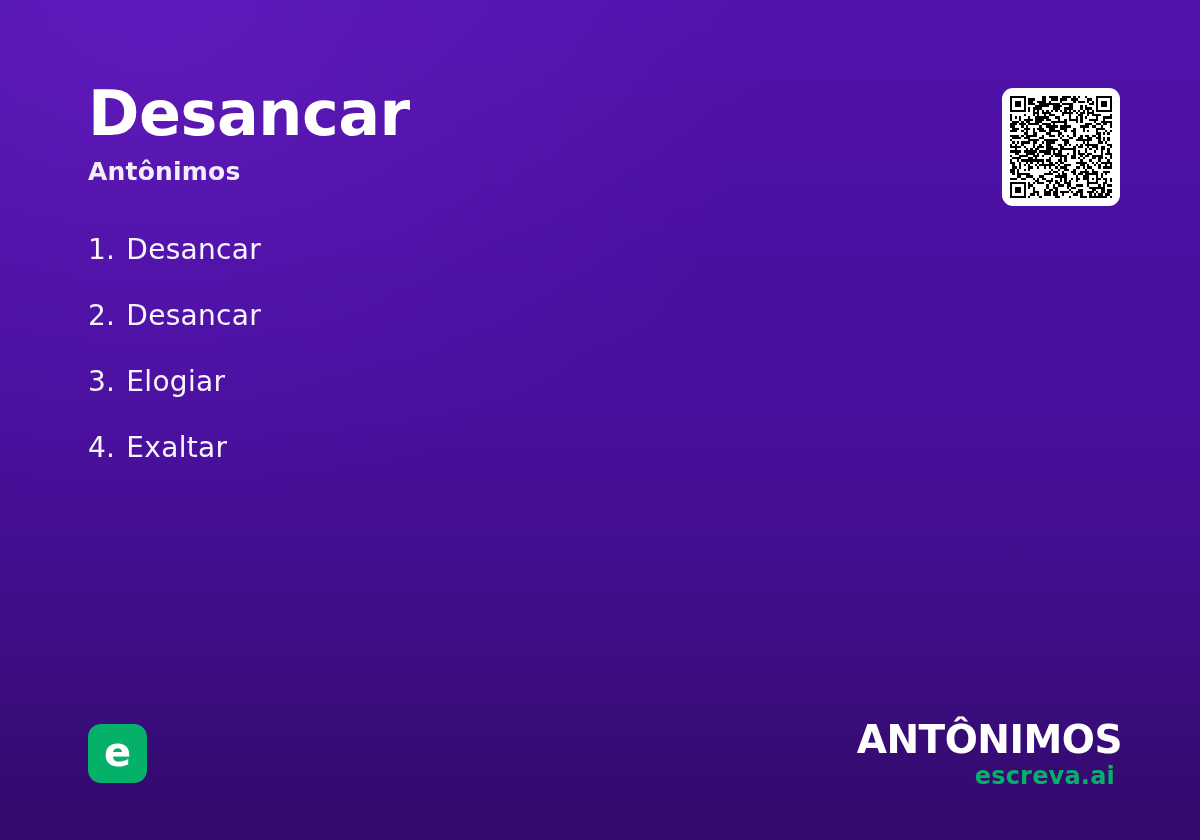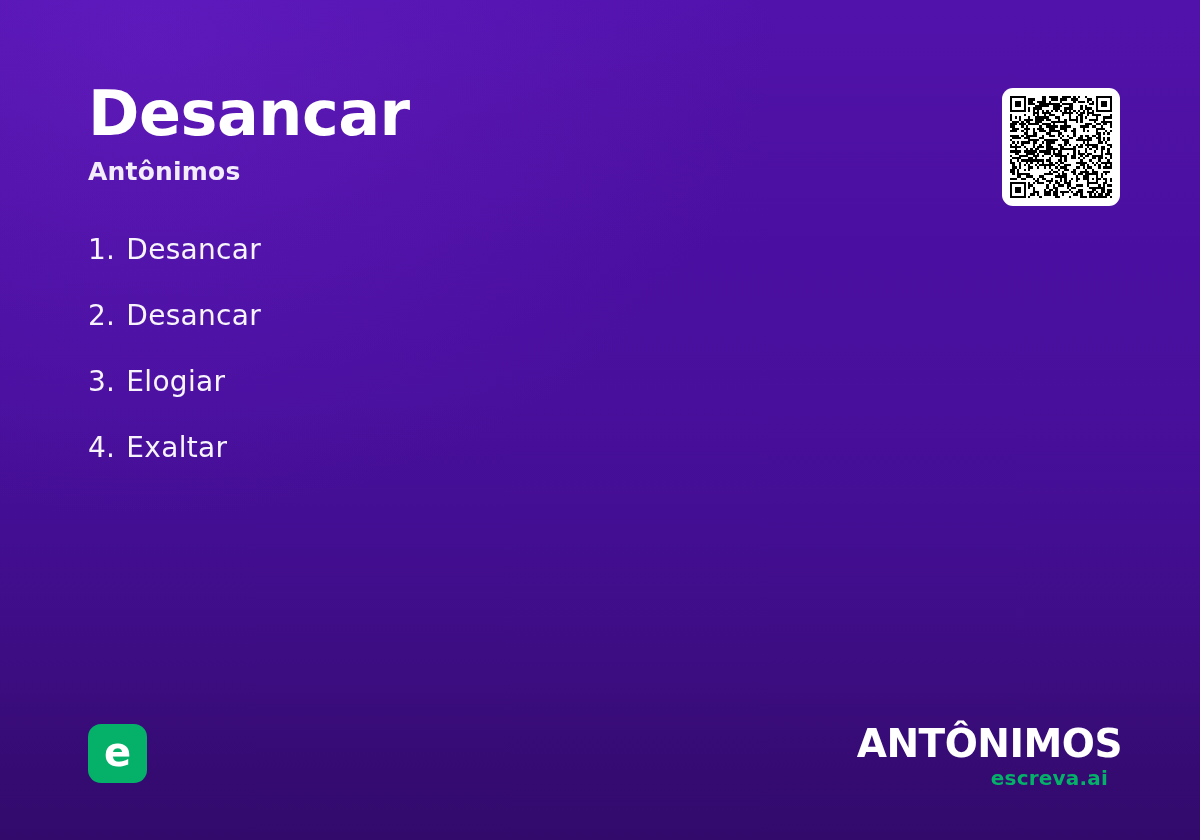--- a/index.html
+++ b/index.html
@@ -149,27 +149,27 @@
     font-weight:bold;
     font-size:39px;
     line-height:1;
     color:#ffffff;
     letter-spacing:-0.5px;
     display:block;
   }
   #wordmark-sub {
     font-family:"DejaVu Sans", sans-serif;
     font-weight:bold;
-    font-size:20px;
+    font-size:24px;
     line-height:1;
     color:#05B169;
     letter-spacing:0.2px;
     display:block;
     margin-top:5px;
-    margin-right:14px;
+    margin-right:7px;
   }
 </style>
 </head>
 <body>
 
 <div id="canvas">
 
   <div id="header">
     <div id="title">Desancar</div>
     <div id="subtitle">Antônimos</div>

